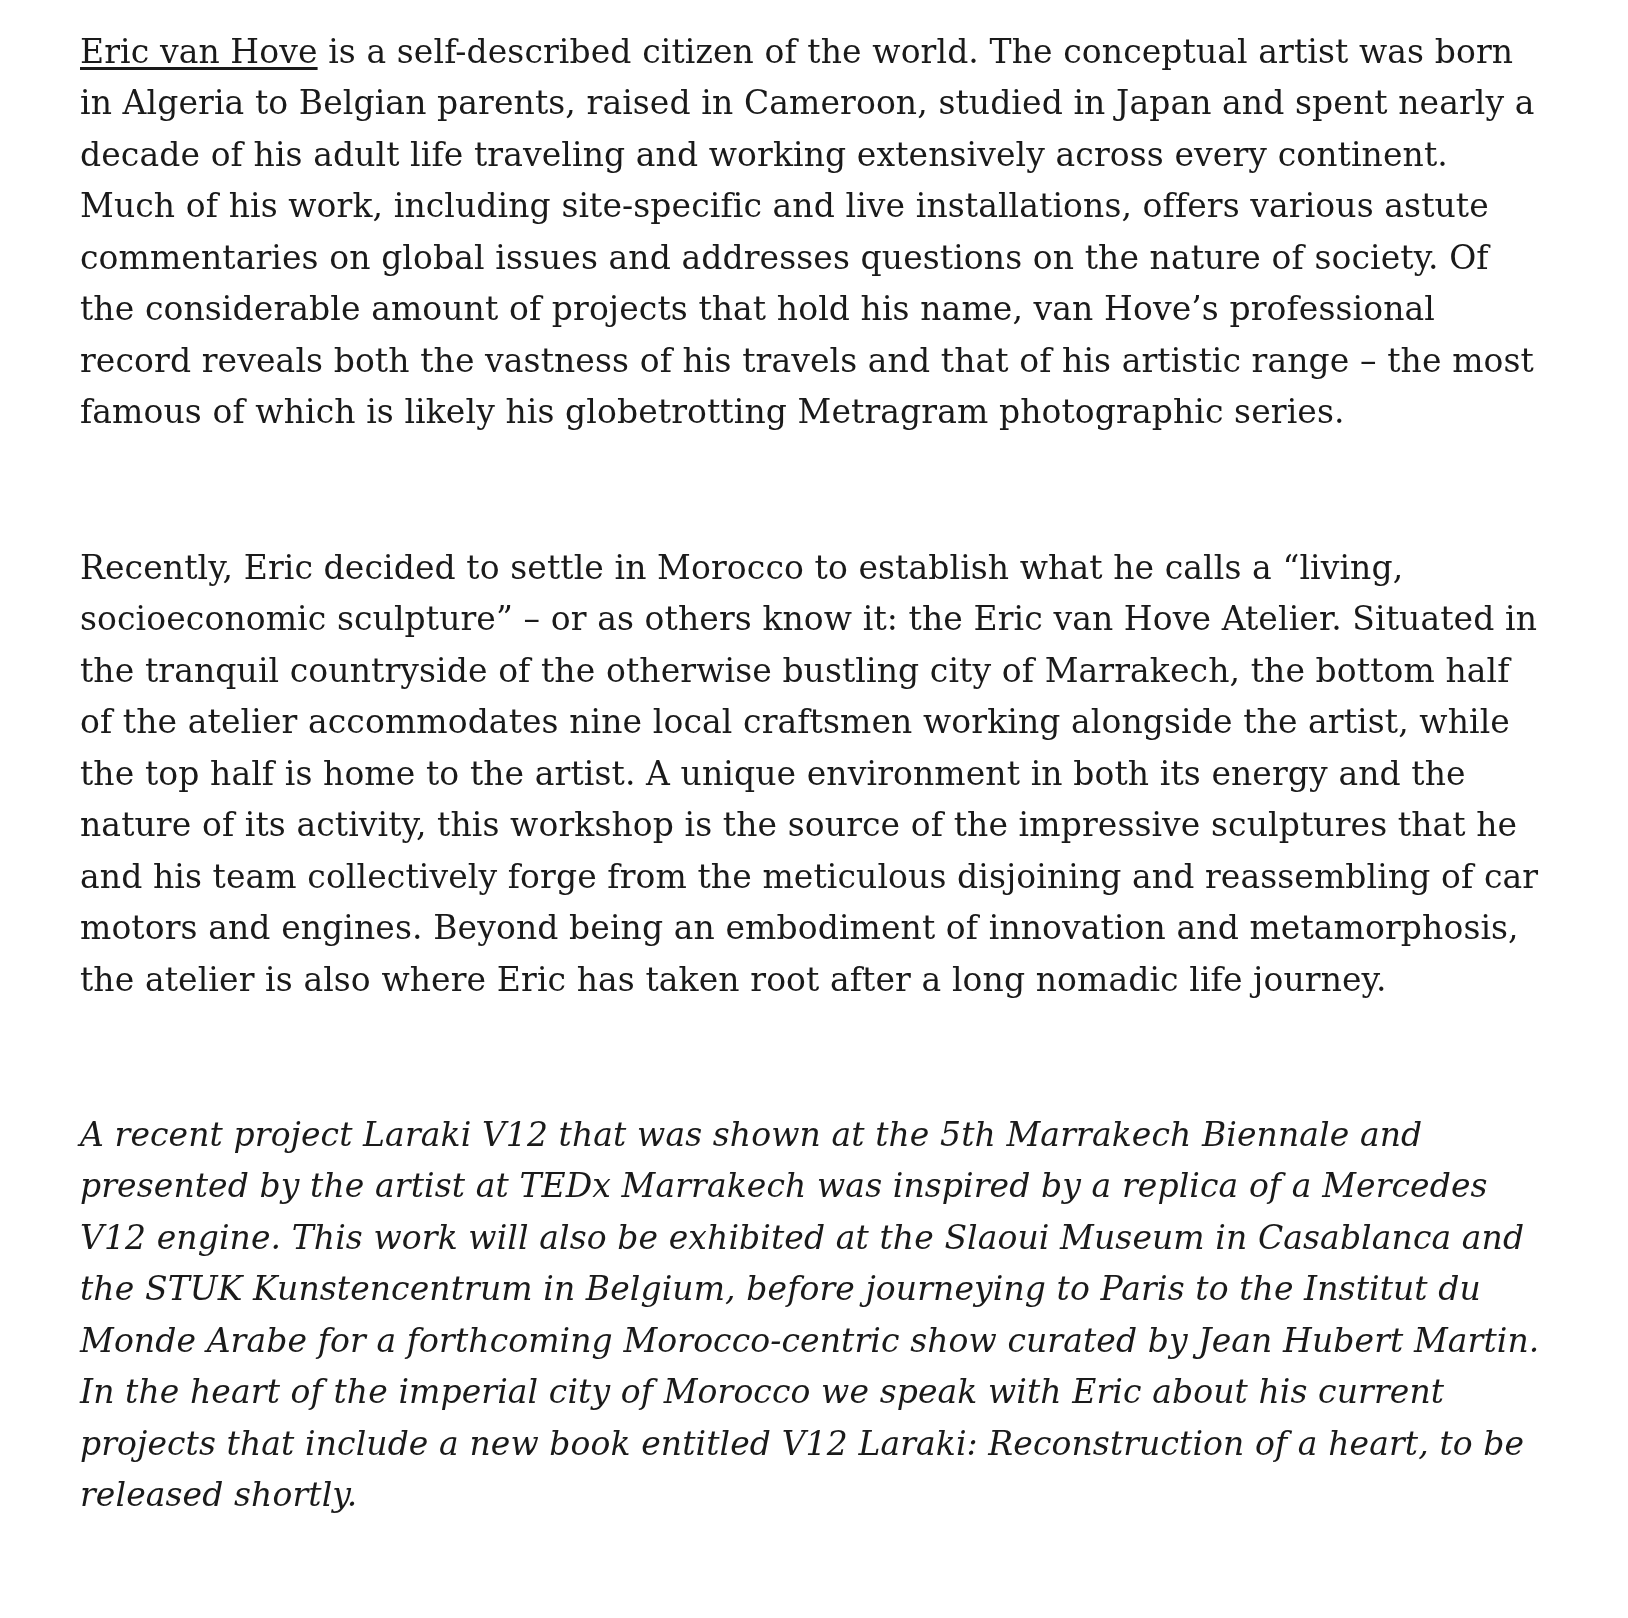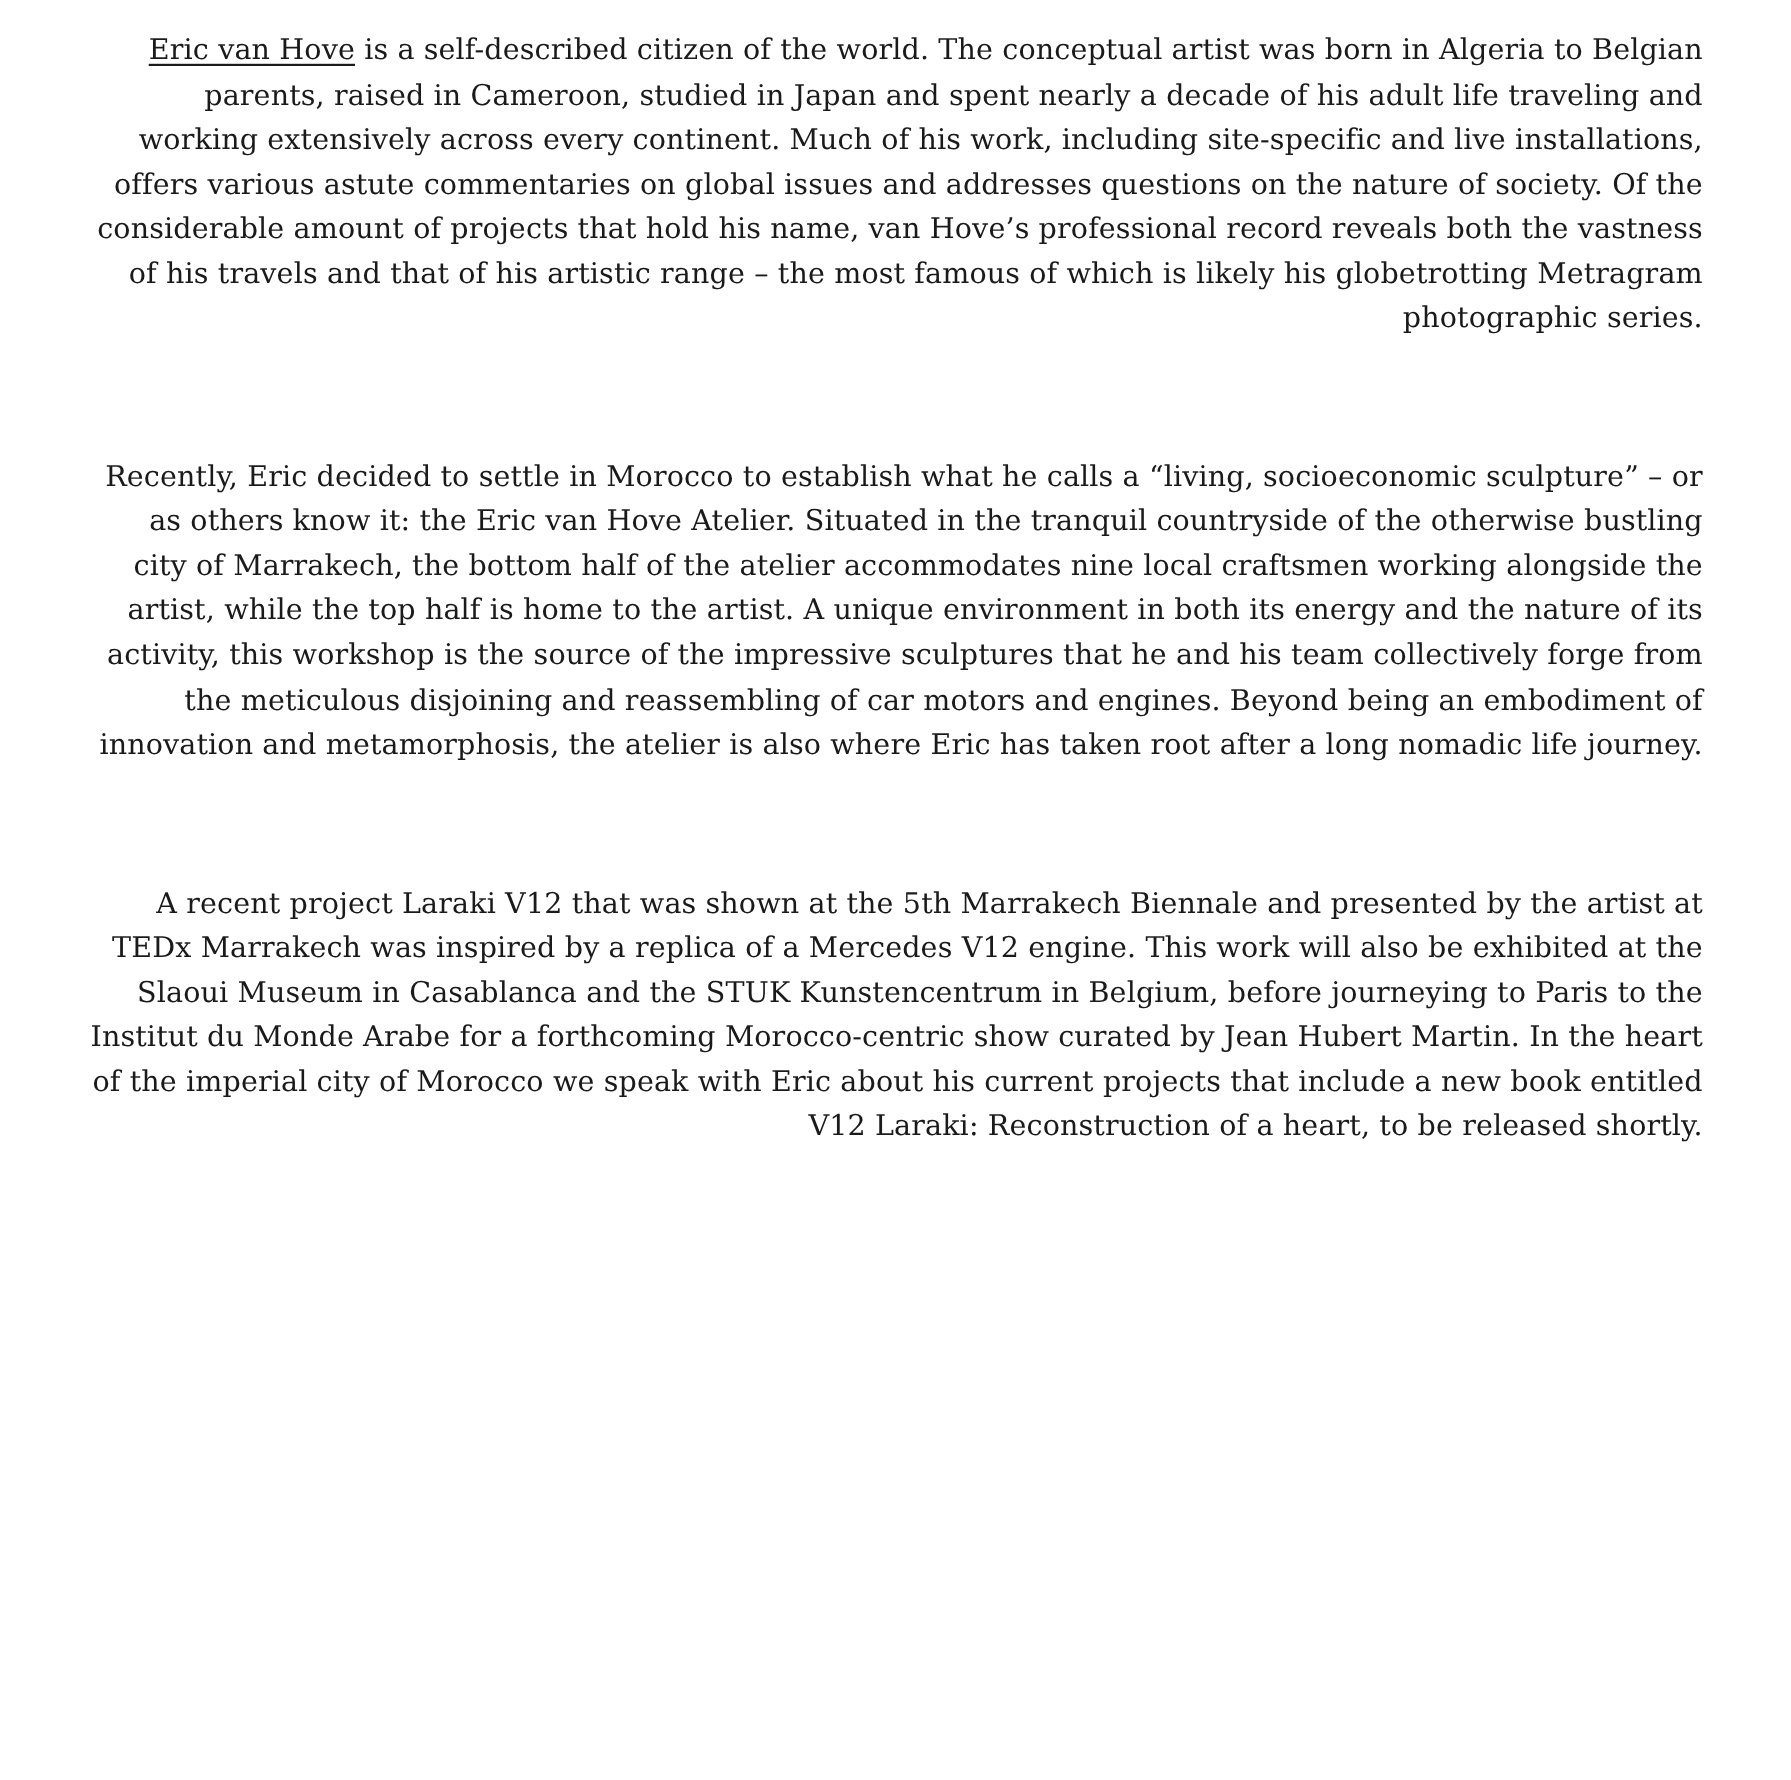--- a/index.html
+++ b/index.html
@@ -13,28 +13,29 @@
     box-sizing: border-box;
     font-family: "DejaVu Serif", "Liberation Serif", serif;
     color: #1a1a1a;
   }
   .article {
     padding: 26px 80px 40px 80px;
     box-sizing: border-box;
   }
   .article p {
     margin: 0 0 104px 0;
-    font-size: 26px;
+    font-size: 33px;
     line-height: 1.56;
     max-width: 1475px;
-    text-align: right;
+    text-align: left;
     letter-spacing: 0.1px;
   }
   .article p:last-child {
     margin-bottom: 0;
+    font-style: italic;
   }
   .inline-link {
     color: #1a1a1a;
     text-decoration: underline;
     text-underline-offset: 4px;
     cursor: pointer;
   }
 </style>
 </head>
 <body>

